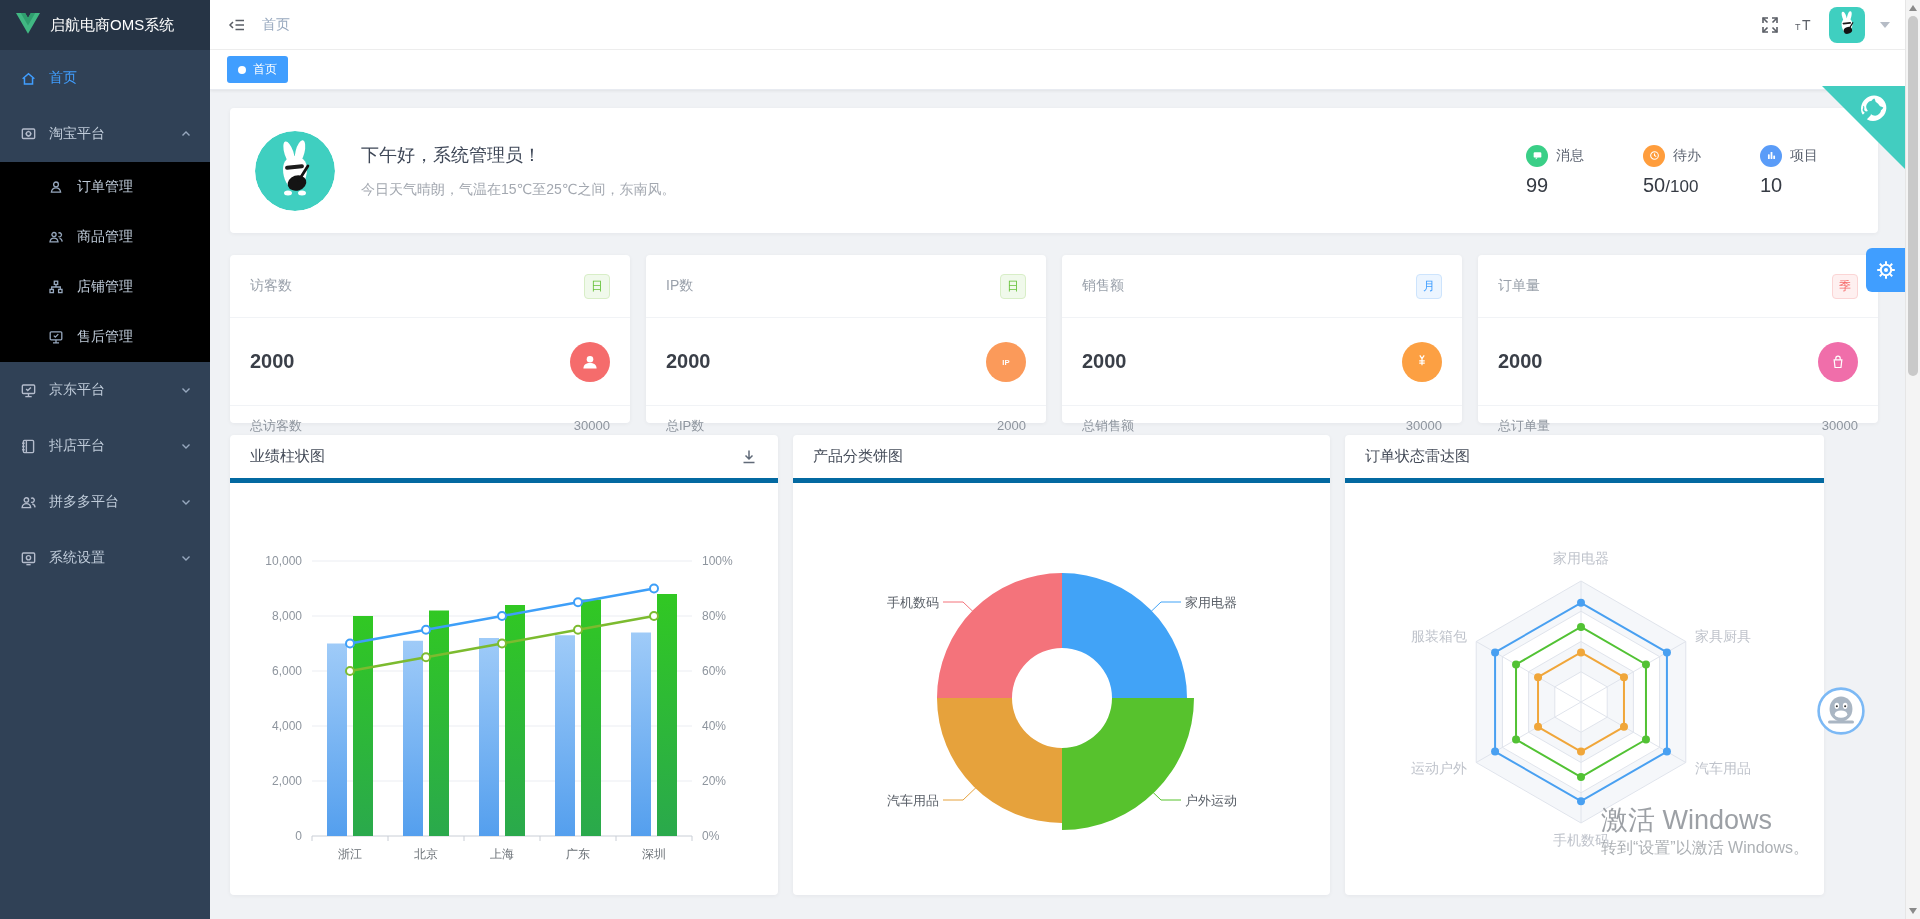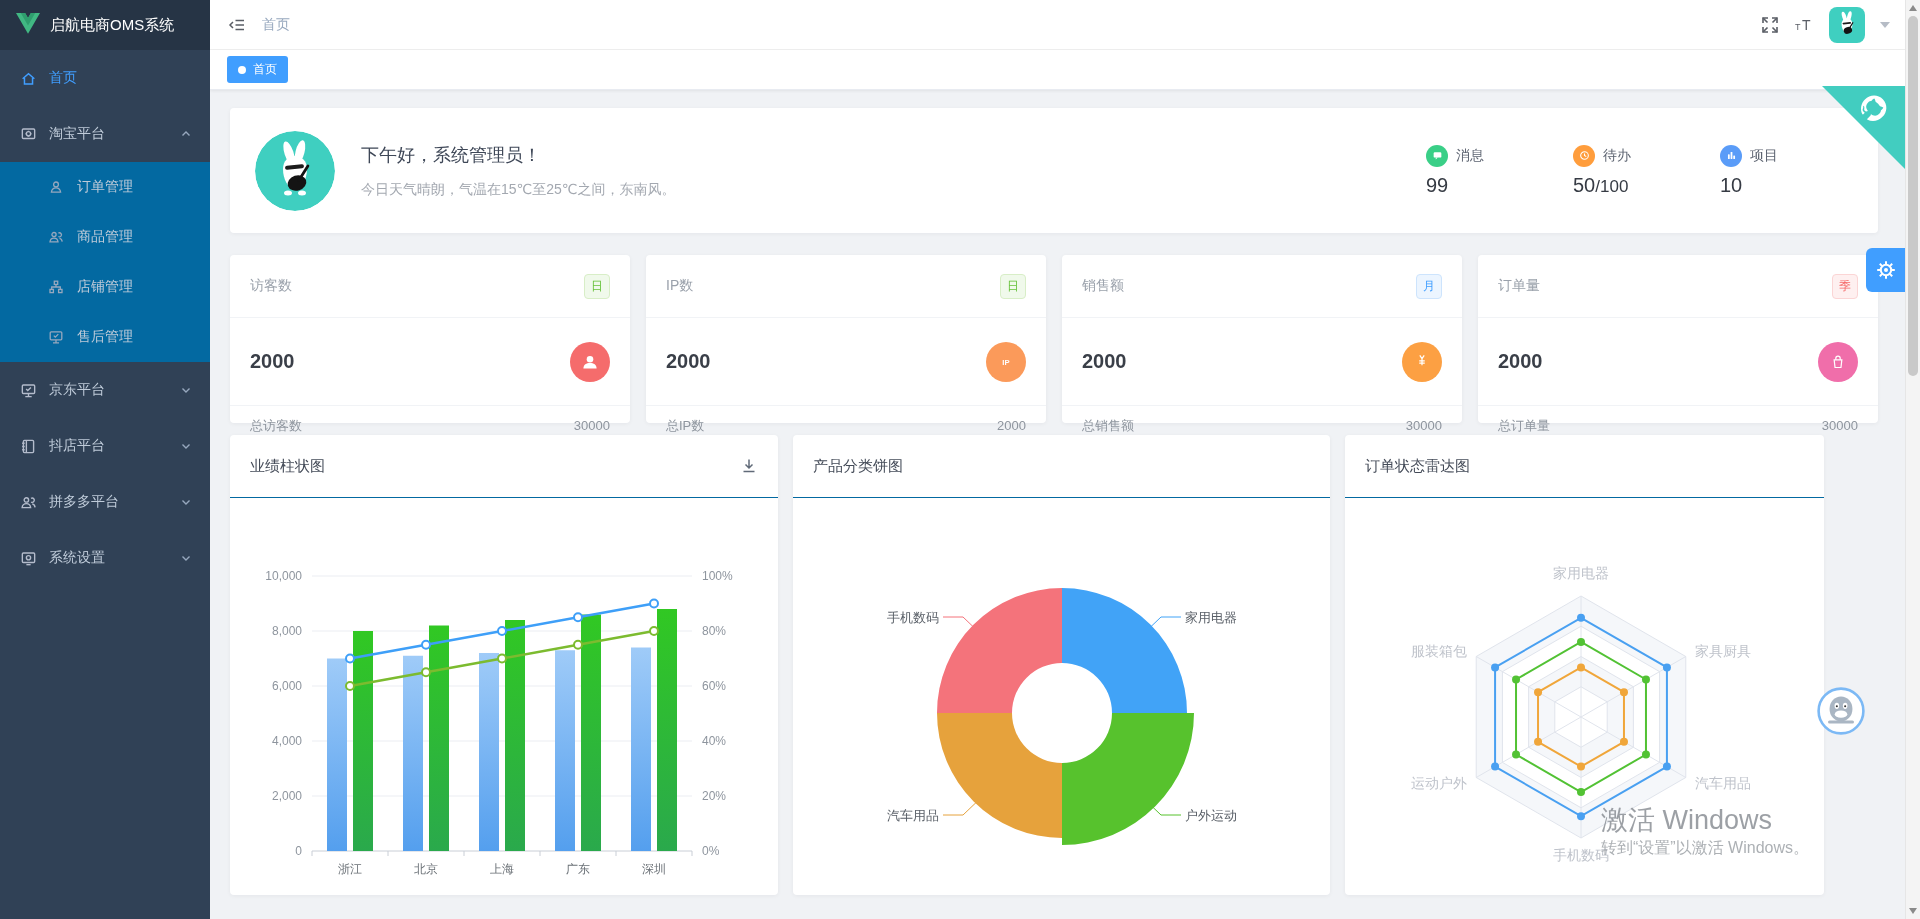--- a/index.html
+++ b/index.html
@@ -7,21 +7,21 @@
 body{position:relative;font-family:"Liberation Sans","DejaVu Sans",sans-serif;background:#f0f2f5}
 
 .sidebar{position:absolute;left:0;top:0;width:210px;height:100%;background:#304156;z-index:6}
 .logo{height:50px;background:#263445;display:flex;align-items:center;padding-left:16px;gap:10px}
 .logo-title{color:#fff;font-size:15px;font-weight:normal;white-space:nowrap}
 .menu-item{height:56px;display:flex;align-items:center;padding:0 18px 0 20px;color:#bfcbd9;font-size:14px;cursor:pointer}
 .menu-item .mi-icon{width:17px;height:17px;margin-right:12px;flex-shrink:0}
 .menu-item .mi-label{flex:1}
 .menu-item.active{color:#409eff}
 .menu-item.active svg{stroke:#409eff}
-.submenu{background:#0369a1}
+.submenu{background:#000000}
 .submenu .menu-item{height:50px;padding-left:48px}
 .mi-icon svg,.arrow svg{display:block}
 
 .main{margin-left:210px;height:100%;display:flex;flex-direction:column}
 .topbar{height:50px;background:#fff;display:flex;align-items:center;padding:0 18px;flex-shrink:0;border-bottom:1px solid #f0f0f0}
 .breadcrumb{color:#97a8be;font-size:14px;margin-left:16px}
 .topbar-right{margin-left:auto;display:flex;align-items:center;gap:15px;padding-right:12px}
 .tb-icon{cursor:pointer;display:flex;align-items:center}
 .avatar-sm{width:36px;height:36px;border-radius:8px;overflow:hidden;cursor:pointer}
 .caret-down{width:0;height:0;border-left:5px solid transparent;border-right:5px solid transparent;border-top:6px solid #b6bcc6}
@@ -29,42 +29,42 @@
 .tag-active{background:#409eff;color:#fff;font-size:12px;height:27px;display:inline-flex;align-items:center;gap:7px;padding:0 11px;border-radius:3px;cursor:pointer}
 .tag-dot{width:8px;height:8px;border-radius:50%;background:#fff}
 .content{flex:1;background:#f0f2f5;padding:18px 0 0 20px;overflow:hidden;position:relative}
 
 .card{background:#fff;border-radius:4px;box-shadow:0 1px 4px rgba(0,21,41,.05)}
 .welcome-card{width:1648px;height:125px;display:flex;align-items:center;padding:0 40px 0 25px}
 .avatar-lg{width:80px;height:80px;border-radius:50%;overflow:hidden;flex-shrink:0}
 .welcome-text{margin-left:26px}
 .greeting{font-size:18px;color:#3e4757;font-weight:400}
 .weather{font-size:14px;color:#a3a8b0;margin-top:14px}
-.welcome-stats{margin-left:auto;display:flex;gap:89px;margin-right:60px}
+.welcome-stats{margin-left:auto;display:flex;gap:59px;margin-right:20px}
 .sg-head{display:flex;align-items:center;gap:8px;font-size:14px;color:#5c6370}
 .sg-icon{width:22px;height:22px;border-radius:50%;display:flex;align-items:center;justify-content:center;flex-shrink:0}
 .sg-value{margin-top:7px;font-size:20px;color:#363b44}
 .sg-total{font-size:17px}
 
 .stats-row{display:grid;grid-template-columns:repeat(4,400px);gap:16px;margin-top:22px}
 .stat-card{height:168px}
 .sc-head{height:63px;display:flex;align-items:center;justify-content:space-between;padding:0 20px;border-bottom:1px solid #f1f3f6}
 .sc-title{color:#9aa1ab;font-size:14px}
 .badge{min-width:25px;height:25px;padding:0 6px;display:flex;align-items:center;justify-content:center;font-size:12px;border-radius:4px;border:1px solid;cursor:default}
 .badge.green{color:#67c23a;background:#f0f9eb;border-color:#d8eec7}
 .badge.blue{color:#409eff;background:#ecf5ff;border-color:#cde4fd}
 .badge.red{color:#f56c6c;background:#fef0f0;border-color:#fbd5d5}
 .sc-body{height:87px;display:flex;align-items:center;justify-content:space-between;padding:0 20px}
 .sc-value{font-size:20px;font-weight:bold;color:#3a3f48}
 .sc-icon{width:40px;height:40px;border-radius:50%;display:flex;align-items:center;justify-content:center}
 .sc-foot{height:40px;display:flex;align-items:center;justify-content:space-between;padding:0 20px;border-top:1px solid #f1f3f6;color:#8e959e;font-size:13px}
 
 .charts-row{display:grid;grid-template-columns:548px 537px 479px;gap:15px;margin-top:12px}
 .chart-card{height:460px;overflow:hidden}
-.cc-head{height:63px;border-bottom:1px solid #0369a1;display:flex;align-items:center;justify-content:space-between;padding:0 20px}
+.cc-head{height:48px;border-bottom:5px solid #0369a1;display:flex;align-items:center;justify-content:space-between;padding:0 20px}
 .cc-title{font-size:15px;color:#444b58}
 
 .ribbon{position:absolute;left:1822px;top:86px;width:83px;height:83px;background:#42cdc0;clip-path:polygon(0 0,100% 0,100% 100%);z-index:10;cursor:pointer}
 .ribbon svg{position:absolute;left:37px;top:7px;transform:rotate(45deg)}
 .gear-btn{position:absolute;right:15px;top:248px;width:39px;height:44px;background:#409eff;border-radius:6px 0 0 6px;display:flex;align-items:center;justify-content:center;z-index:12;cursor:pointer}
 .qq-float{position:absolute;left:1816px;top:686px;width:50px;height:50px;z-index:12;cursor:pointer}
 .watermark{position:absolute;left:1601px;top:802px;z-index:11;color:rgba(128,133,140,.78);pointer-events:none}
 .wm1{font-size:27px;font-weight:300}
 .wm2{font-size:16px;color:rgba(128,133,140,.65)}
 

